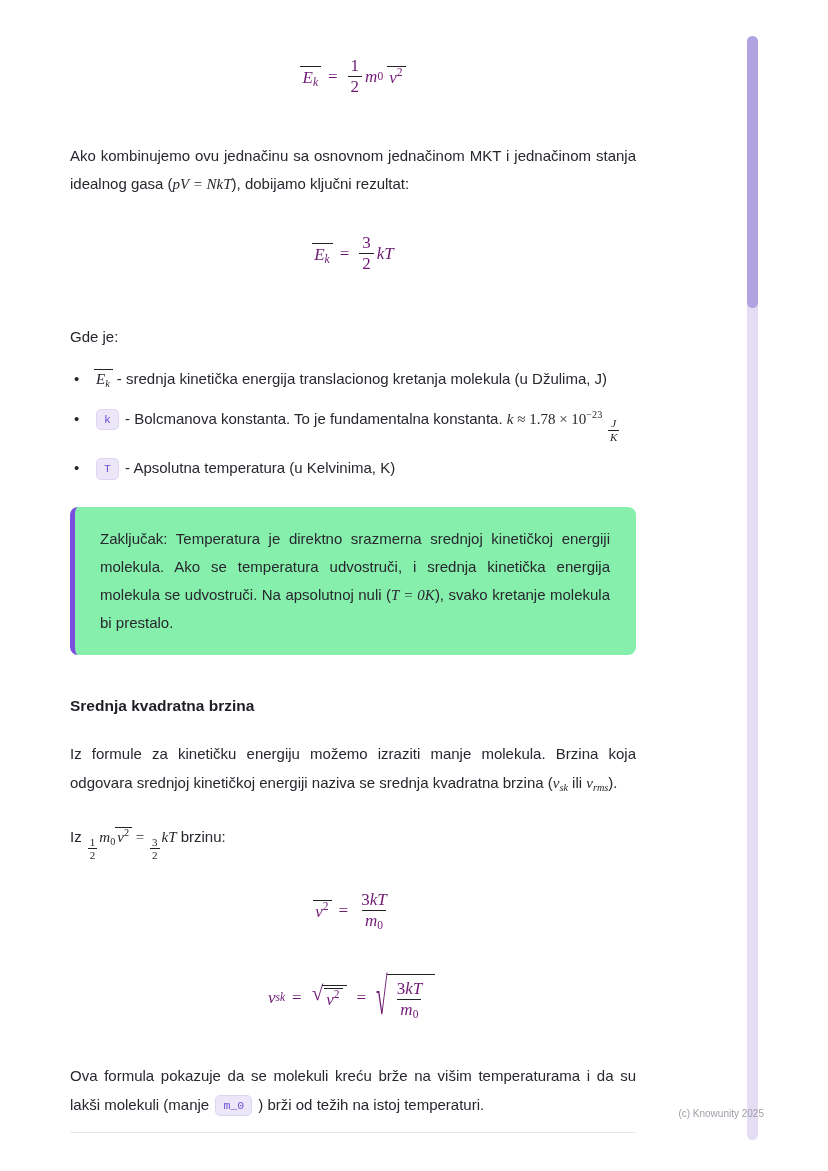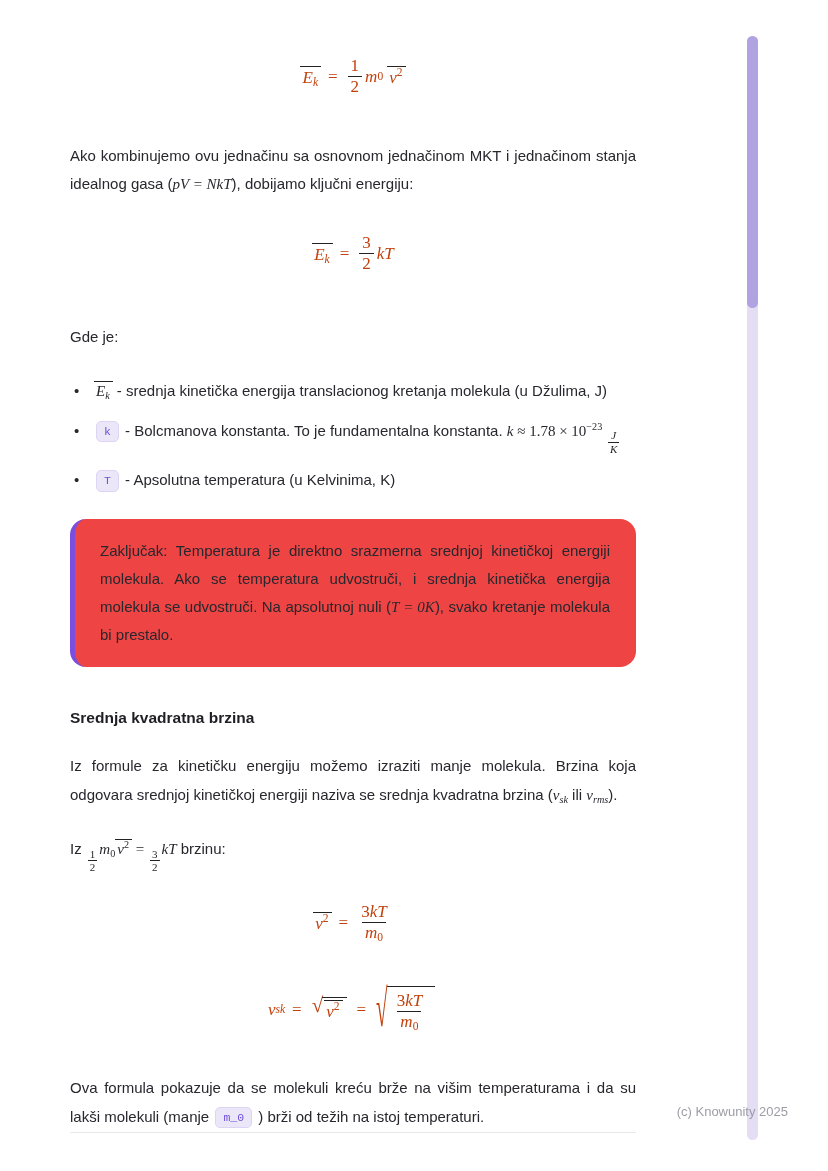--- a/index.html
+++ b/index.html
@@ -8,21 +8,21 @@
     background:#ffffff;
     font-family:"Liberation Sans","DejaVu Sans",sans-serif;
     color:#27272e;
     position:relative;
     overflow:hidden;
   }
   .content { position:absolute; left:70px; top:0; width:566px; padding-top:56px; font-size:15px; line-height:1.9; }
   .body { text-align:justify; margin-bottom:26px; }
 
   
-  .formula { display:flex; justify-content:center; align-items:center; font-family:"Liberation Serif","DejaVu Serif",serif; font-size:17px; line-height:1.25; color:#c2410c; }
+  .formula { display:flex; justify-content:center; align-items:center; font-family:"Liberation Serif","DejaVu Serif",serif; font-size:17px; line-height:1.25; color:#701a75; }
   .mi { font-family:"Liberation Serif","DejaVu Serif",serif; font-style:italic; }
   .im { font-family:"Liberation Serif","DejaVu Serif",serif; }
   sub { font-size:0.68em; line-height:0; vertical-align:-0.25em; }
   sup { font-size:0.68em; line-height:0; vertical-align:0.6em; }
   .ov { display:inline-block; border-top:1.4px solid #222; padding:1px 3px 0 2px; line-height:1.15; }
   .op { margin:0 7px; }
   .ml { margin-left:4px; }
   .frac { display:inline-flex; flex-direction:column; align-items:center; vertical-align:middle; line-height:1.2; margin:0 3px; }
   .frac .fn { padding:0 3px; display:block; text-align:center; }
   .frac .fd { border-top:1.4px solid #222; padding:0 3px; display:block; text-align:center; }
@@ -33,62 +33,62 @@
   .sqrt.small .rad { font-size:21px; margin-right:-1px; margin-top:-2px; }
   .sqrt.small .sq-body { border-top:1.4px solid #222; padding:2px 4px 0 2px; }
   .sqrt.big .rad { font-size:21px; transform:scaleY(2.5); margin-right:-1px; margin-top:-3px; }
   .sqrt.big .sq-body { border-top:1.4px solid #222; padding:4px 7px 2px 4px; }
 
   
   .f1 { margin:0 0 44px; }
   .f2 { margin:34px 0 48px; }
   .f3 { margin:28px 0 42px; }
   .f4 { margin:28px 0 40px; }
-  .gde { margin-bottom:26px; }
+  .gde { margin-bottom:14px; }
   .bullets { margin-bottom:24px; }
   .bullet { display:flex; margin-bottom:11px; }
   .marker { width:10px; margin-right:14px; flex:none; padding-left:4px; }
   .bullet-body { flex:1; text-align:justify; }
   .badge {
     display:inline-block; background:#ece6f9; color:#7050d8; border:1px solid #ded4f4;
     font-family:"Liberation Mono","DejaVu Sans Mono",monospace; font-size:11.5px; line-height:1;
     padding:4px 7px 4px; border-radius:5px; vertical-align:1px; margin:0 2px;
   }
   .callout {
-    background:#ef4444; border-left:5px solid #7a4fe0; border-radius:16px;
+    background:#86efac; border-left:5px solid #7a4fe0; border-radius:8px;
     padding:18px 26px 18px 25px; text-align:justify; line-height:1.87; margin-bottom:36px;
   }
   .heading { font-size:15.5px; font-weight:bold; margin-bottom:20px; color:#1e1e24; }
   b { font-weight:normal; }
   .p-last { margin-bottom:0; }
 
   
   .scroll-track { position:absolute; right:70px; top:36px; width:11px; height:1104px; background:#e4ddf4; border-radius:6px; }
   .scroll-thumb { width:11px; height:272px; background:#b1a2e2; border-radius:6px; }
-  .footer { position:absolute; right:40px; bottom:52px; font-size:13px; color:#9d9da6; z-index:5; }
+  .footer { position:absolute; right:64px; bottom:52px; font-size:10px; color:#9d9da6; z-index:5; }
   .divider { position:absolute; left:70px; bottom:38px; width:566px; height:1px; background:#e7e7ec; }
 </style>
 </head>
 <body>
 
 <div class="content">
 
   <div class="formula f1">
     <span class="ov"><span class="mi">E</span><sub class="mi">k</sub></span>
       <span class="op">=</span>
       <span class="frac">
         <span class="fn">1</span>
         <span class="fd">2</span>
       </span>
       <span class="mi">m</span>
       <sub>0</sub>
       <span class="ov ml"><span class="mi">v</span><sup>2</sup></span>
   </div>
 
-  <p class="body"><span>Ako kombinujemo ovu jednačinu sa osnovnom jednačinom MKT i jednačinom stanja idealnog gasa (</span><span class="im mi">pV = NkT</span><span>), dobijamo ključni energiju:</span></p>
+  <p class="body"><span>Ako kombinujemo ovu jednačinu sa osnovnom jednačinom MKT i jednačinom stanja idealnog gasa (</span><span class="im mi">pV = NkT</span><span>), dobijamo ključni rezultat:</span></p>
 
   <div class="formula f2">
     <span class="ov"><span class="mi">E</span><sub class="mi">k</sub></span>
       <span class="op">=</span>
       <span class="frac">
         <span class="fn">3</span>
         <span class="fd">2</span>
       </span>
       <span class="mi">kT</span>
   </div>

